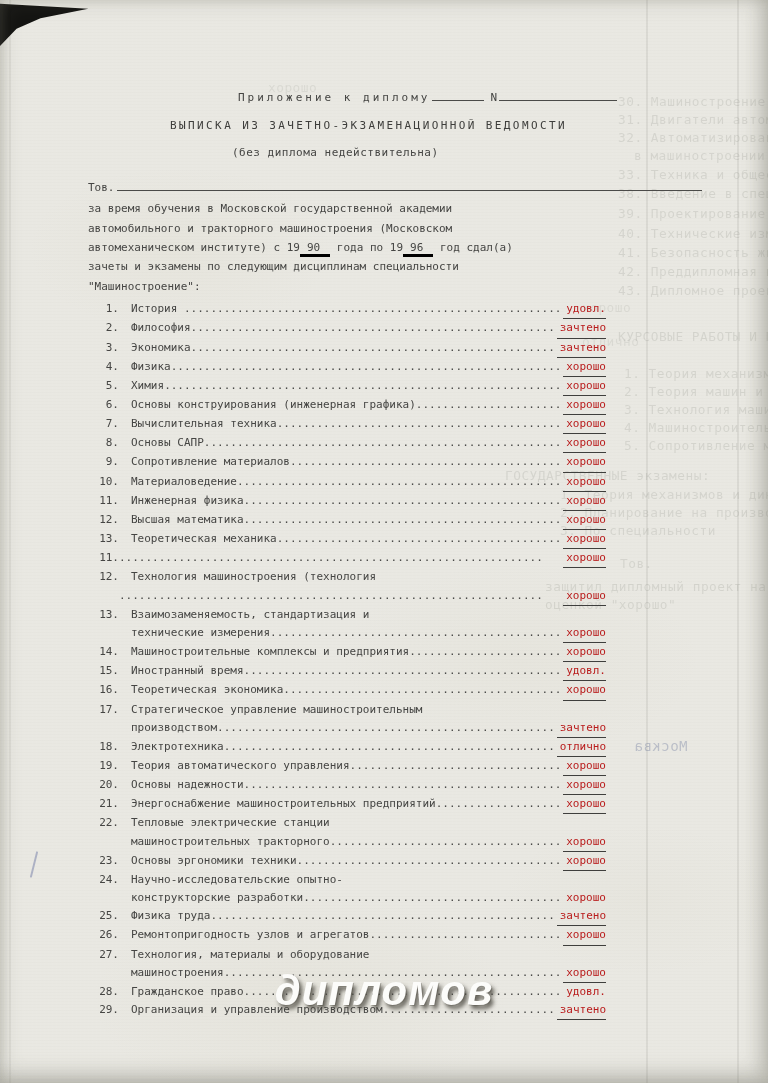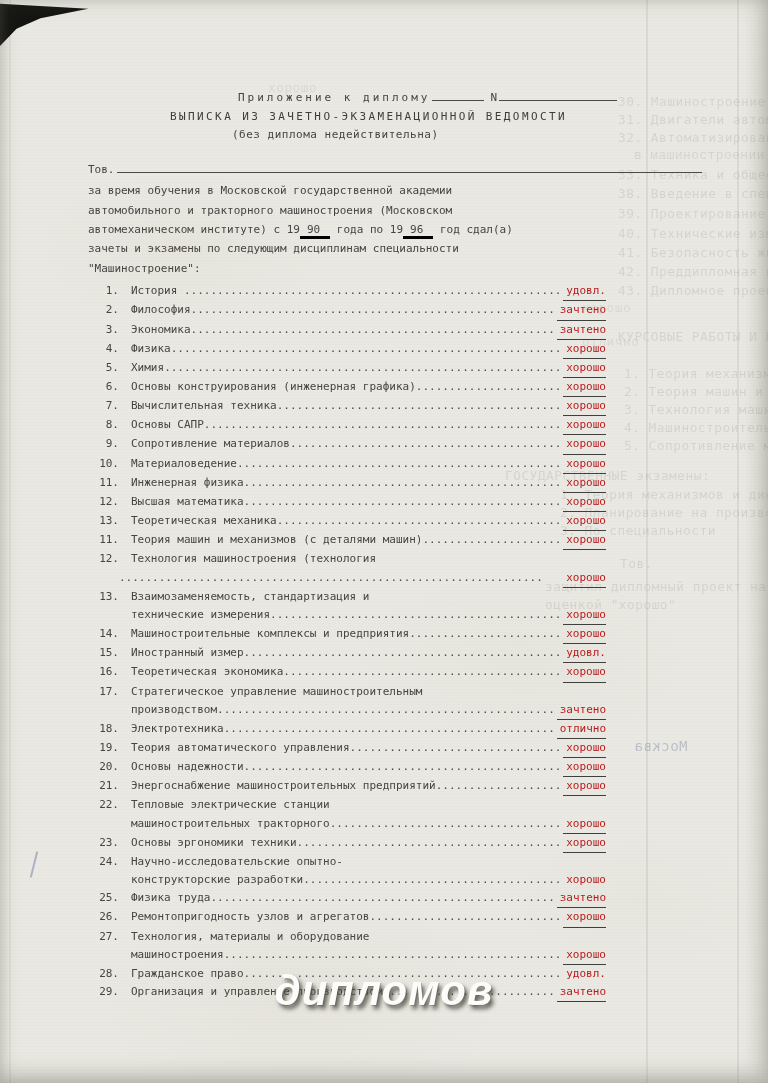--- a/index.html
+++ b/index.html
@@ -32,21 +32,21 @@
   .streak.s3{left:9px;background:rgba(130,128,118,.10);}
   .corner-wedge{
     position:absolute;left:0;top:0;width:92px;height:48px;background:#141412;
     clip-path:polygon(0 8%, 96% 18%, 44% 38%, 18% 60%, 0 96%);
   }
   .ink-mark{
     position:absolute;left:33px;top:851px;width:2px;height:27px;
     background:rgba(100,110,160,.45);transform:rotate(14deg);border-radius:2px;
   }
   .content{position:absolute;left:88px;top:0;width:614px;font-size:11px;}
-  .hdr{line-height:18.6px;white-space:pre;}
+  .hdr{line-height:18.6px;white-space:pre;margin-top:9px;}
   .hdr-appendix{margin-top:88px;margin-left:150px;letter-spacing:3px;display:flex;align-items:baseline;}
   .hdr-title{margin-left:82px;letter-spacing:2.4px;color:#3e3e3c;}
   .hdr-subtitle{margin-left:144px;letter-spacing:.5px;}
   .uline{display:inline-block;border-bottom:1px solid #4b4b49;height:12px;}
   .u1{width:52px;margin-left:2px;}
   .u2{width:118px;}
   .n-label{padding:0 2px 0 6px;letter-spacing:0;}
   .tov-row{display:flex;align-items:baseline;margin-top:15px;line-height:19.4px;}
   .tov-row .uline{flex:1;margin-left:2px;}
   .para{margin-top:2px;line-height:19.4px;}
@@ -78,21 +78,21 @@
 <body>
 
 <div class="page">
 
   <div class="texture"></div>
   <div class="bleed" id="bleed">
       <span class="frag f-sm" style="left: 268px; top: 80px;">хорошо</span>
       <span class="frag" style="left: 618px; top: 94px;">30. Машиностроение</span>
       <span class="frag" style="left: 618px; top: 112px;">31. Двигатели автомоб</span>
       <span class="frag" style="left: 618px; top: 130px;">32. Автоматизированны</span>
-      <span class="frag" style="left: 634px; top: 148px; font-family: Liberation Mono, monospace;">в машиностроении</span>
+      <span class="frag" style="left: 634px; top: 148px;">в машиностроении</span>
       <span class="frag" style="left: 618px; top: 167px;">33. Техника и обществ</span>
       <span class="frag" style="left: 618px; top: 186px;">38. Введение в специа</span>
       <span class="frag" style="left: 618px; top: 206px;">39. Проектирование ма</span>
       <span class="frag" style="left: 618px; top: 226px;">40. Технические измер</span>
       <span class="frag" style="left: 618px; top: 245px;">41. Безопасность жизн</span>
       <span class="frag" style="left: 618px; top: 264px;">42. Преддипломная пра</span>
       <span class="frag" style="left: 618px; top: 283px;">43. Дипломное проекти</span>
       <span class="frag f-sm" style="left: 582px; top: 300px;">хорошо</span>
       <span class="frag" style="left: 618px; top: 329px;">КУРСОВЫЕ РАБОТЫ И ПРО</span>
       <span class="frag f-sm" style="left: 582px; top: 334px;">отлично</span>
@@ -209,21 +209,20 @@
           <span class="sgrade ul">хорошо</span>
         </div>
         <div class="srow">
           <span class="snum">13.</span>
           <span class="stitle">Теоретическая механика</span>
           <span class="leader"></span>
           <span class="sgrade ul">хорошо</span>
         </div>
         <div class="srow">
           <span class="snum">11.</span>
-          <span class="stitle">Теория машин и механизмов (с деталями машин)</span>
           <span class="leader"></span>
           <span class="sgrade ul">хорошо</span>
         </div>
         <div class="srow">
           <span class="snum">12.</span>
           <span class="stitle">Технология машиностроения (технология</span>
         </div>
         <div class="srow">
           <span class="snum"></span>
           <span class="leader"></span>
@@ -240,21 +239,21 @@
           <span class="sgrade ul">хорошо</span>
         </div>
         <div class="srow">
           <span class="snum">14.</span>
           <span class="stitle">Машиностроительные комплексы и предприятия</span>
           <span class="leader"></span>
           <span class="sgrade ul">хорошо</span>
         </div>
         <div class="srow">
           <span class="snum">15.</span>
-          <span class="stitle">Иностранный измер</span>
+          <span class="stitle">Иностранный время</span>
           <span class="leader"></span>
           <span class="sgrade ul">удовл.</span>
         </div>
         <div class="srow">
           <span class="snum">16.</span>
           <span class="stitle">Теоретическая экономика</span>
           <span class="leader"></span>
           <span class="sgrade ul">хорошо</span>
         </div>
         <div class="srow">

